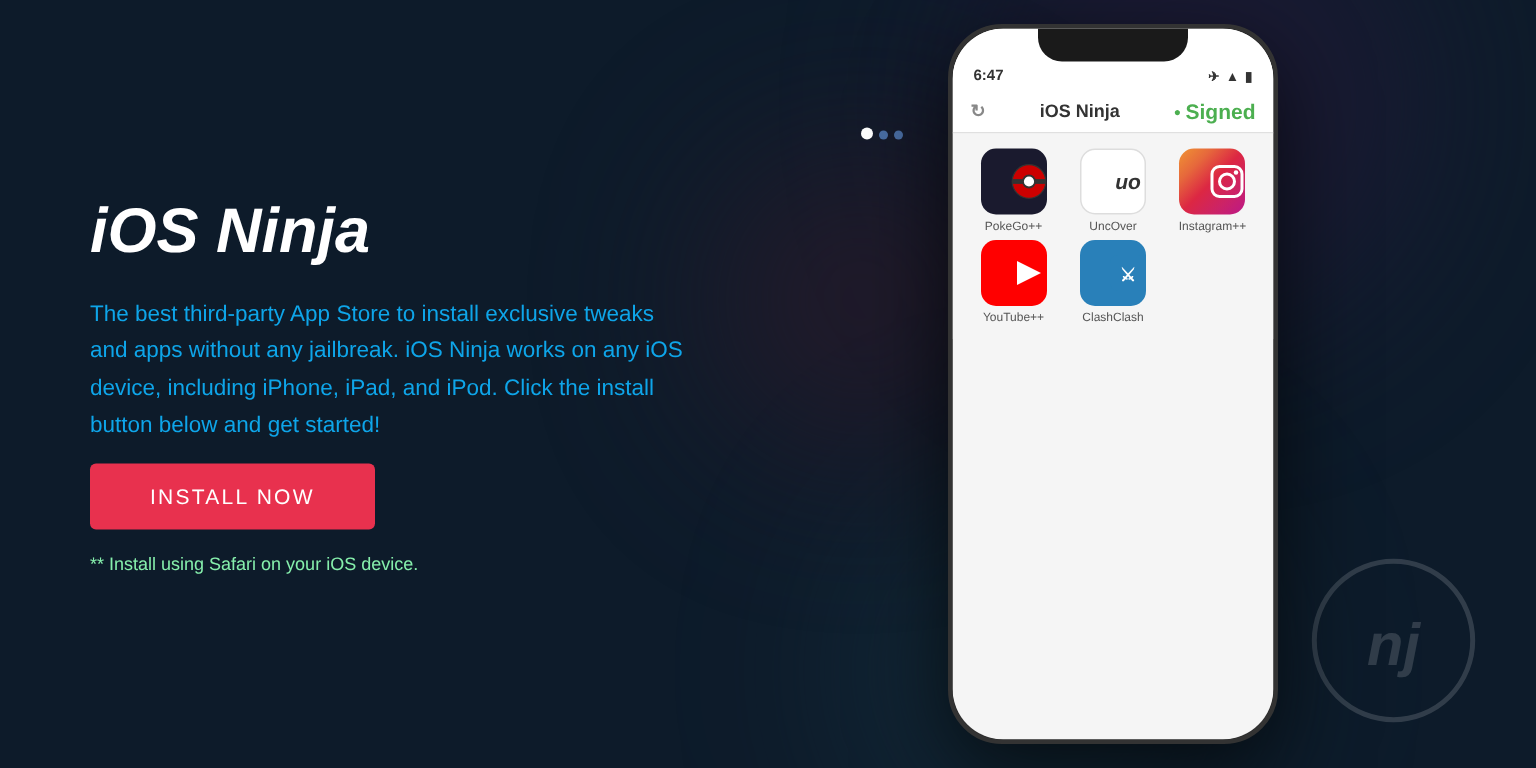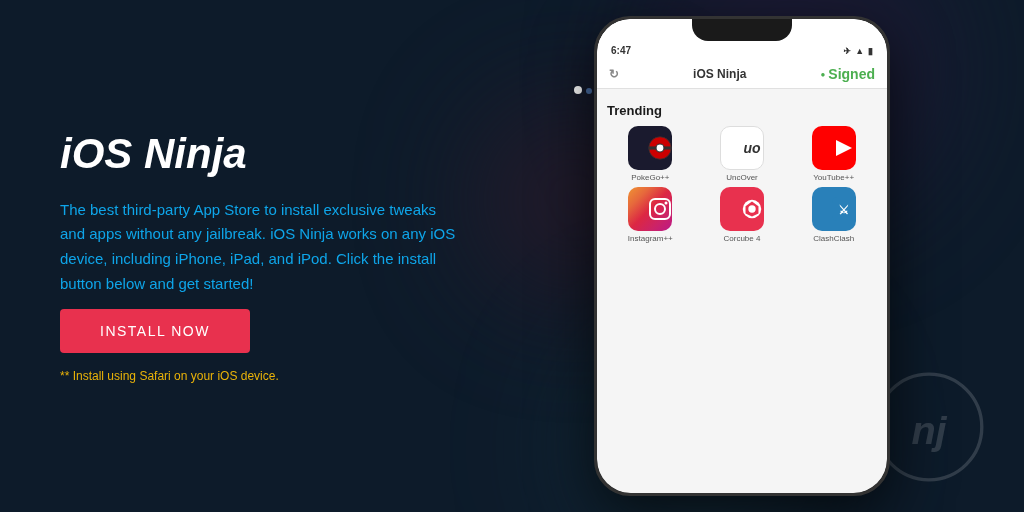--- a/index.html
+++ b/index.html
@@ -78,21 +78,21 @@
       padding: 14px 40px;
       border-radius: 4px;
       border: none;
       cursor: pointer;
       text-transform: uppercase;
       margin-bottom: 16px;
     }
 
     .safari-note {
       font-size: 12px;
-      color: #eab308;
+      color: #86efac;
     }
 
     
     .phone-container {
       flex: 1;
       display: flex;
       justify-content: center;
       align-items: center;
       position: relative;
     }
@@ -120,21 +120,21 @@
       width: 6px;
       height: 6px;
       border-radius: 50%;
       background: #4a6fa5;
       margin: 0 2px;
     }
     .dots span:first-child { background: #ffffff; width: 8px; height: 8px; }
 
     
     .phone {
-      width: 296px;
+      width: 220px;
       height: 480px;
       background: #1a1a1a;
       border-radius: 36px;
       border: 3px solid #333;
       position: relative;
       box-shadow: 0 20px 60px rgba(0,0,0,0.7), inset 0 0 0 1px #444;
       overflow: hidden;
       z-index: 3;
     }
 
@@ -323,21 +323,20 @@
           <span class="nav-refresh">↻</span>
           <span class="nav-title">iOS Ninja</span>
           <span class="nav-signed">Signed</span>
         </div>
 
         <div class="screen-content">
 
 
 
           <div class="trending-section">
-            <div class="section-title">Trending</div>
 
             <div class="trending-grid">
 
               <div class="trending-item">
                 <div class="trending-icon icon-pokego">
                   <svg width="30" height="30" viewBox="0 0 30 30">
                     <circle cx="15" cy="15" r="14" fill="#cc0000" stroke="#333" stroke-width="1"></circle>
                     <rect x="1" y="13" width="28" height="4" fill="#333"></rect>
                     <line x1="1" y1="15" x2="29" y2="15" stroke="#333" stroke-width="2"></line>
                     <circle cx="15" cy="15" r="5" fill="white" stroke="#333" stroke-width="1.5"></circle>
@@ -351,47 +350,37 @@
               </div>
 
               <div class="trending-item">
                 <div class="trending-icon icon-uncover">
                   <span>uo</span>
                 </div>
                 <span class="trending-name">UncOver</span>
               </div>
 
               <div class="trending-item">
-                <div class="trending-icon icon-youtube">
-                  <div class="yt-play"></div>
-                </div>
-                <span class="trending-name">YouTube++</span>
-              </div>
-
-              <div class="trending-item">
                 <div class="trending-icon icon-instagram">
                   <svg width="24" height="24" viewBox="0 0 24 24" fill="none">
                     <rect x="2" y="2" width="20" height="20" rx="5" stroke="white" stroke-width="2"></rect>
                     <circle cx="12" cy="12" r="5" stroke="white" stroke-width="2"></circle>
                     <circle cx="18" cy="6" r="1.5" fill="white"></circle>
                   </svg>
                 </div>
                 <span class="trending-name">Instagram++</span>
               </div>
 
               <div class="trending-item">
-                <div class="trending-icon icon-corcube">
-                  <svg width="26" height="26" viewBox="0 0 26 26" fill="none">
-                    <circle cx="13" cy="13" r="10" fill="white"></circle>
-                    <polygon points="13,5 20,10 20,18 13,21 6,18 6,10" fill="#e8314e"></polygon>
-                    <circle cx="13" cy="13" r="4" fill="white"></circle>
-                  </svg>
-                </div>
-                <span class="trending-name">Corcube 4</span>
-              </div>
+                <div class="trending-icon icon-youtube">
+                  <div class="yt-play"></div>
+                </div>
+                <span class="trending-name">YouTube++</span>
+              </div>
+
 
               <div class="trending-item">
                 <div class="trending-icon icon-clash">
                   <svg width="28" height="28" viewBox="0 0 28 28" fill="none">
                     <rect width="28" height="28" rx="6" fill="#2980b9"></rect>
                     <text x="14" y="20" text-anchor="middle" fill="white" font-size="14" font-weight="900" font-family="sans-serif">⚔</text>
                   </svg>
                 </div>
                 <span class="trending-name">ClashClash</span>
               </div>

